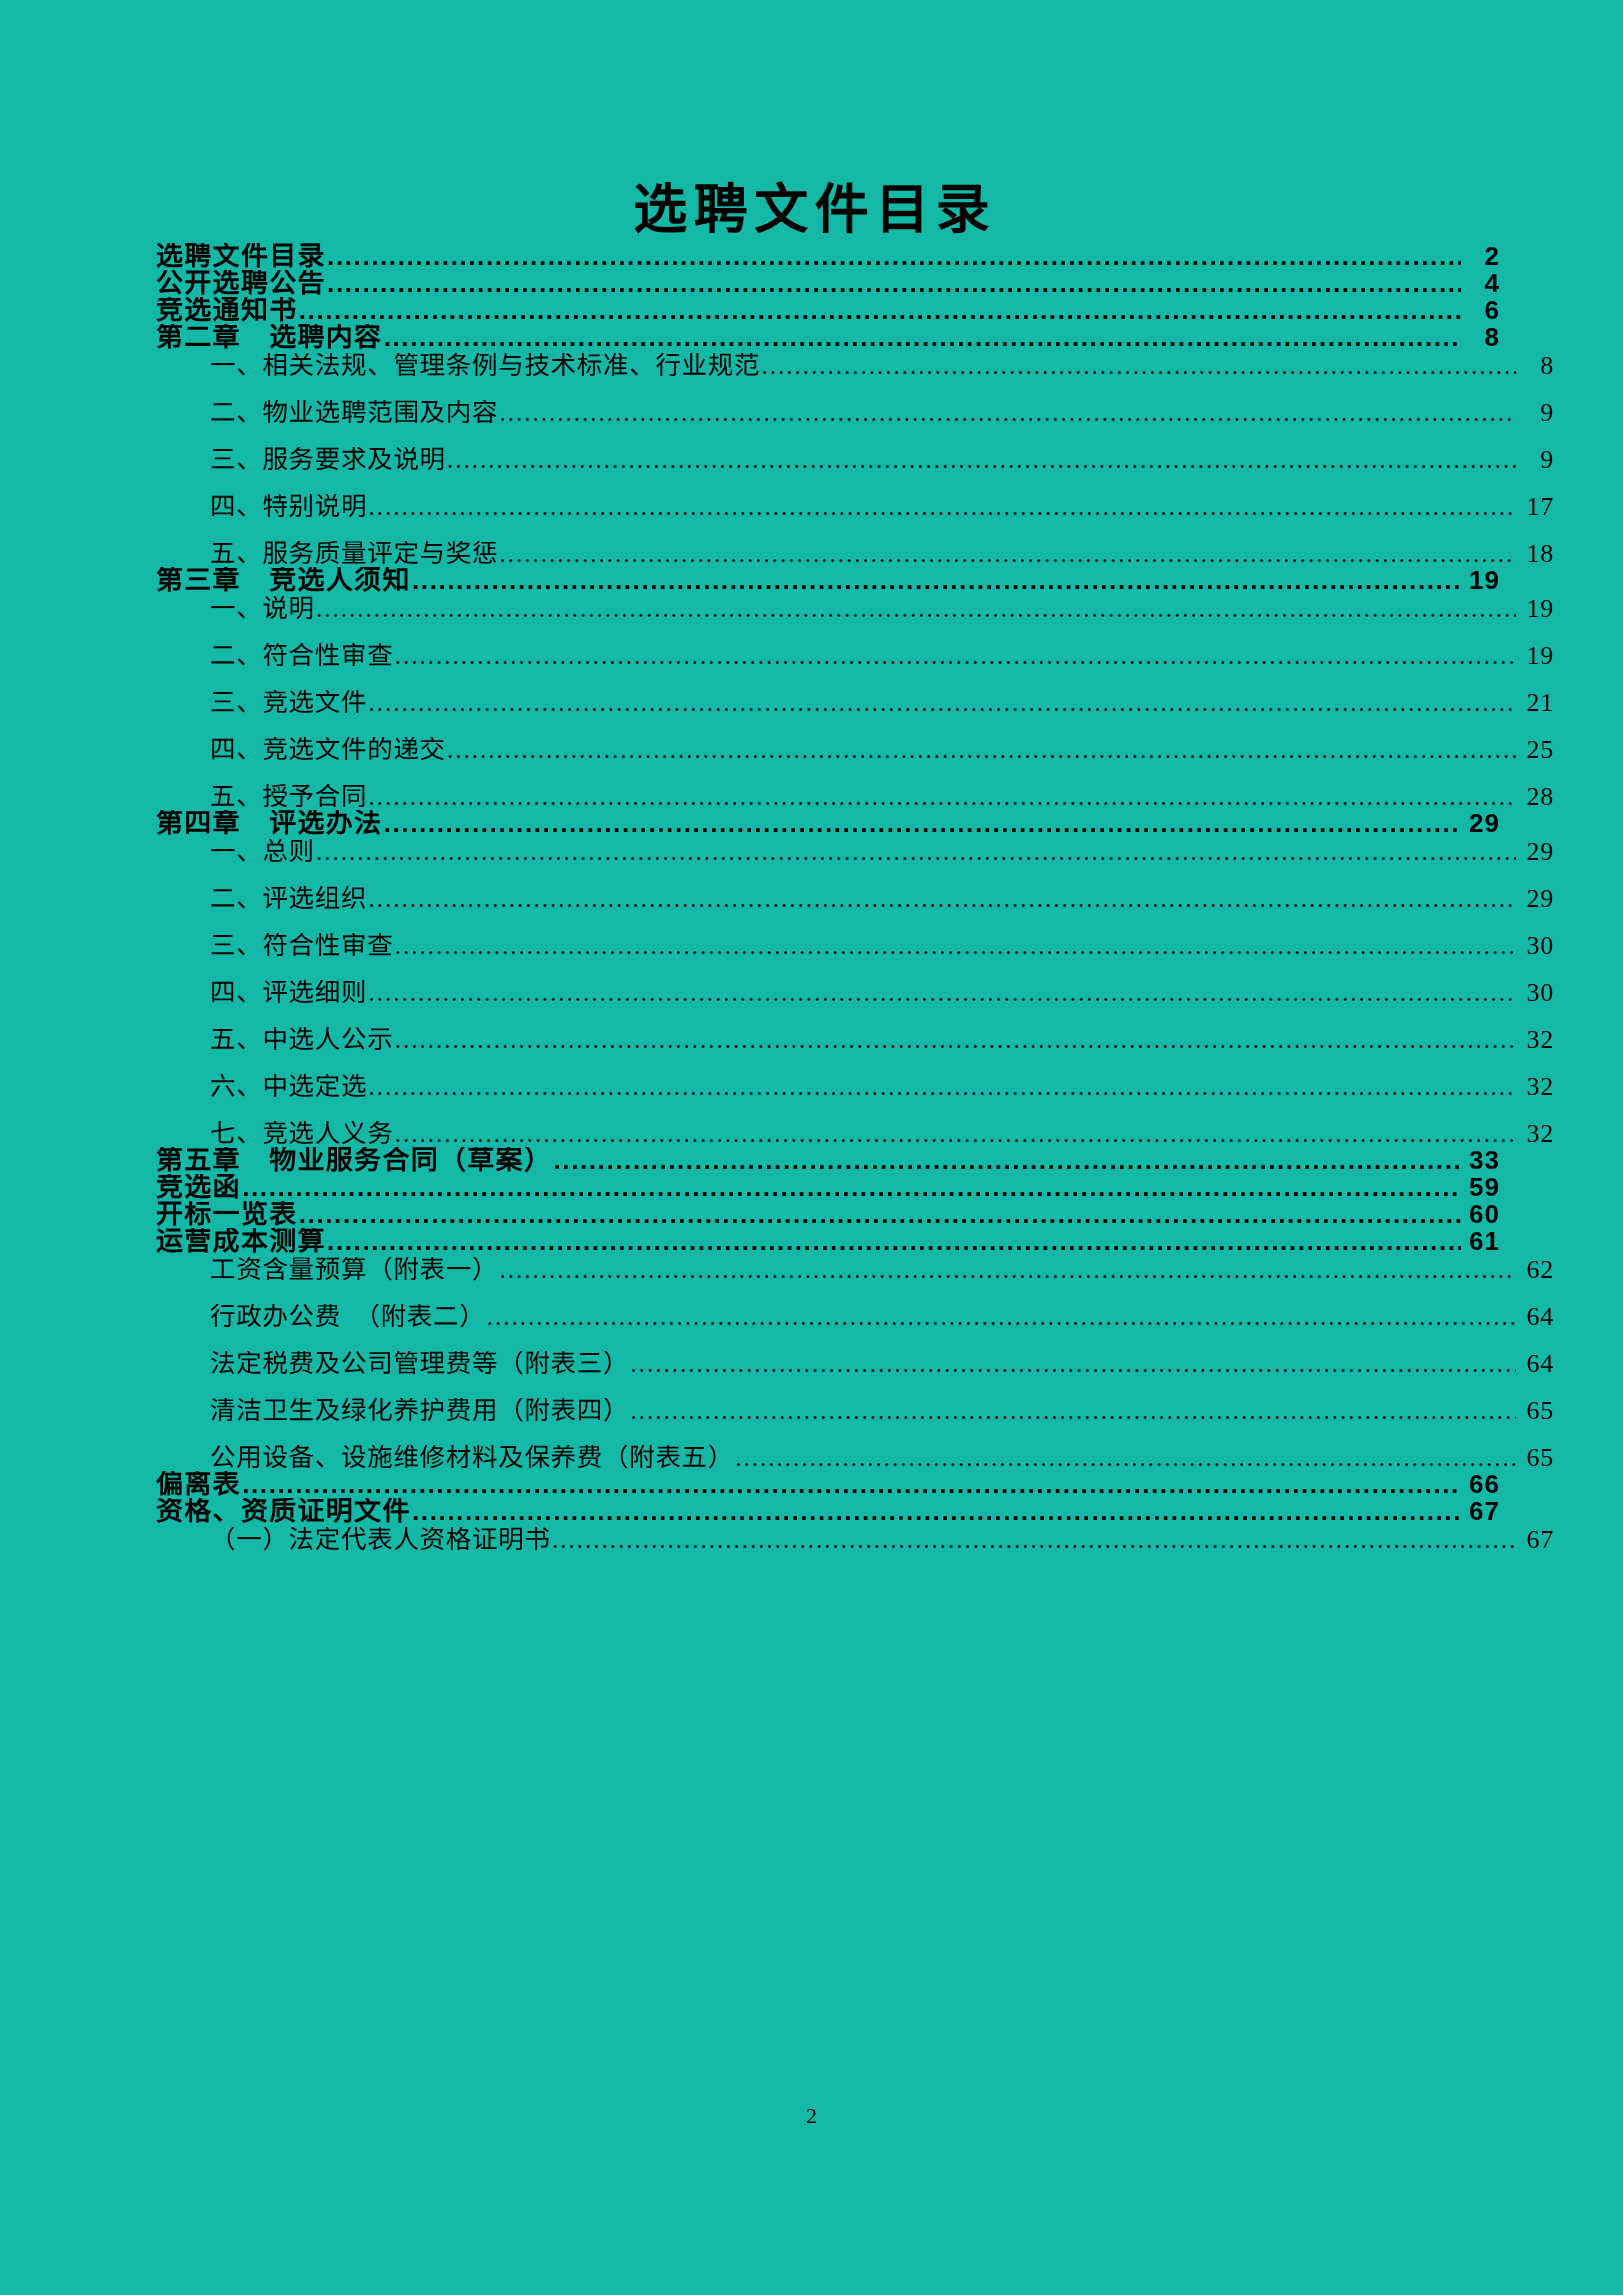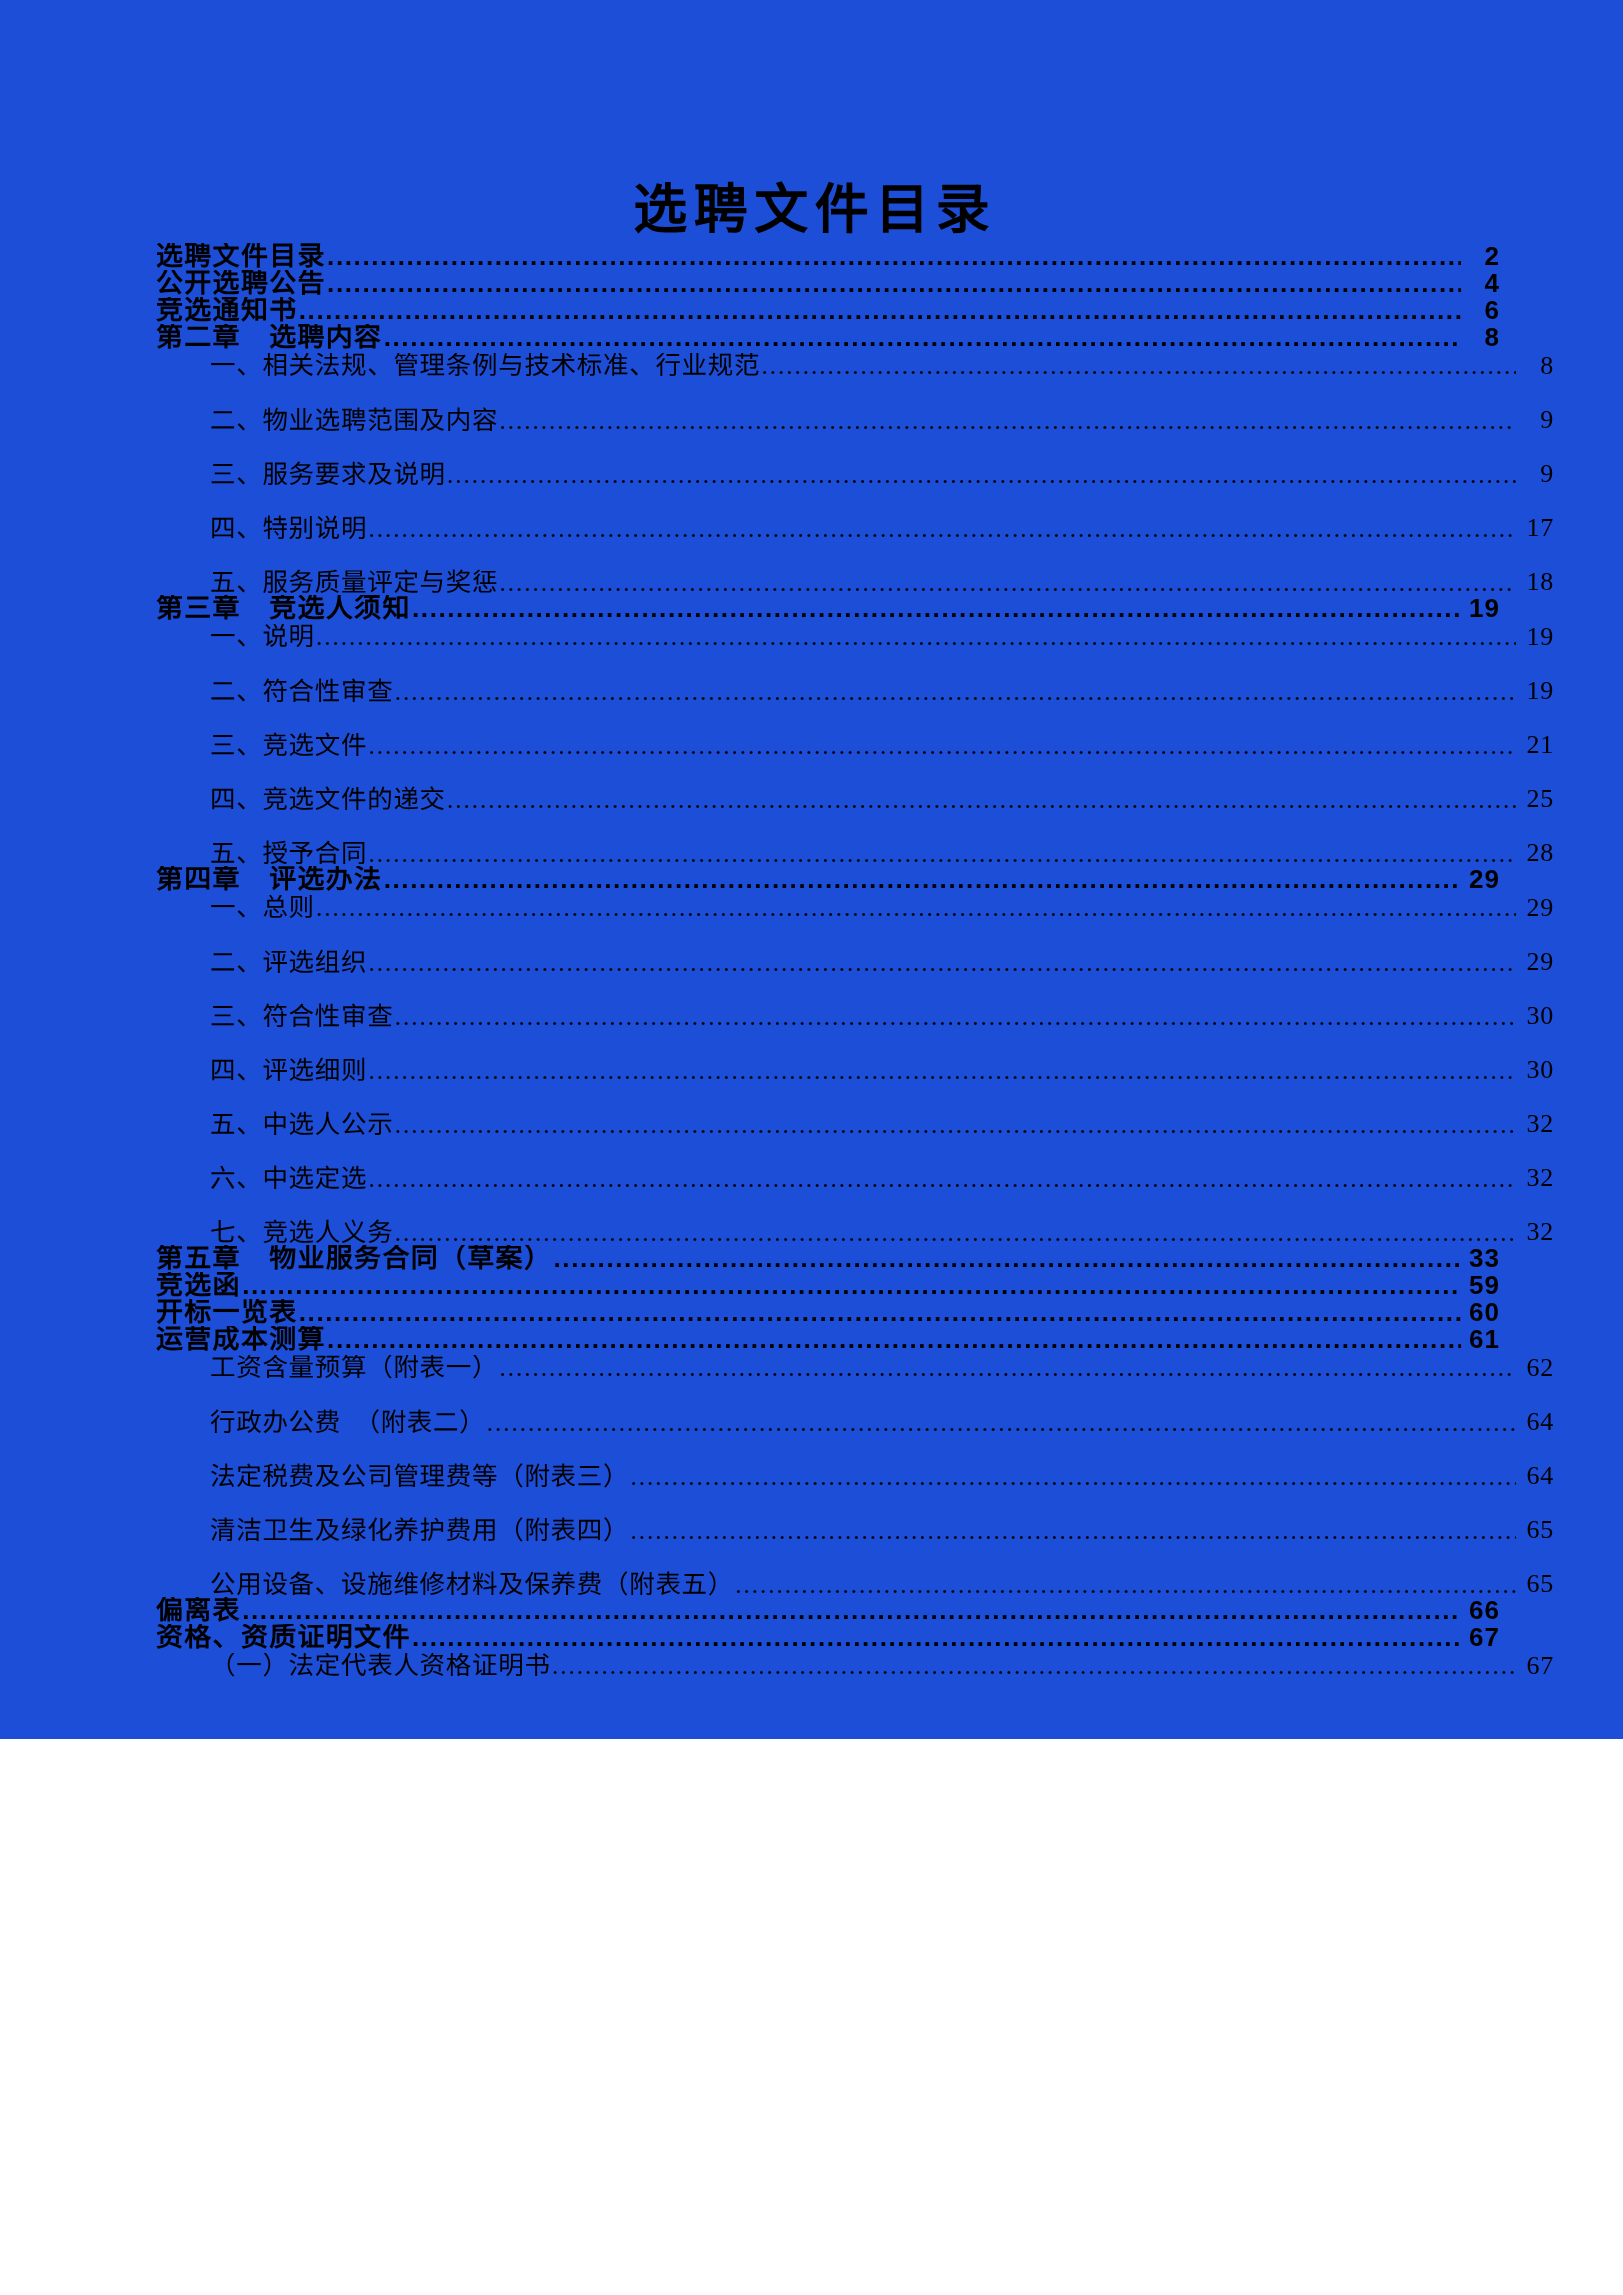--- a/index.html
+++ b/index.html
@@ -14,22 +14,22 @@
     position: relative;
     font-family: "Liberation Serif", "DejaVu Serif", serif;
     color: #000000;
     -webkit-font-smoothing: antialiased;
   }
 
   .page {
     position: absolute;
     inset: 0;
     width: 1623px;
-    height: 1739px;
-    background: #1d4ed8;
+    height: 2295px;
+    background: #14b8a6;
     overflow: hidden;
   }
 
   
   .doc-title {
     position: absolute;
     top: 143px;
     left: 0;
     width: 1623px;
     text-align: center;
@@ -124,21 +124,21 @@
     font-family: "Liberation Serif", "DejaVu Serif", serif;
     font-weight: 400;
     font-size: 26px;
     min-width: 33px;
   }
 
   
   .toc > .toc-entry:first-child { margin-top: 0; }
 
   
-  .lvl2 + .lvl2 { margin-top: 28px; align-items: flex-end; }
+  .lvl2 + .lvl2 { margin-top: 21px; }
 
   
   .lvl2 + .lvl1 { }
 
   
   .page-footer {
     position: absolute;
     top: 2105px;
     left: 0;
     width: 1623px;

